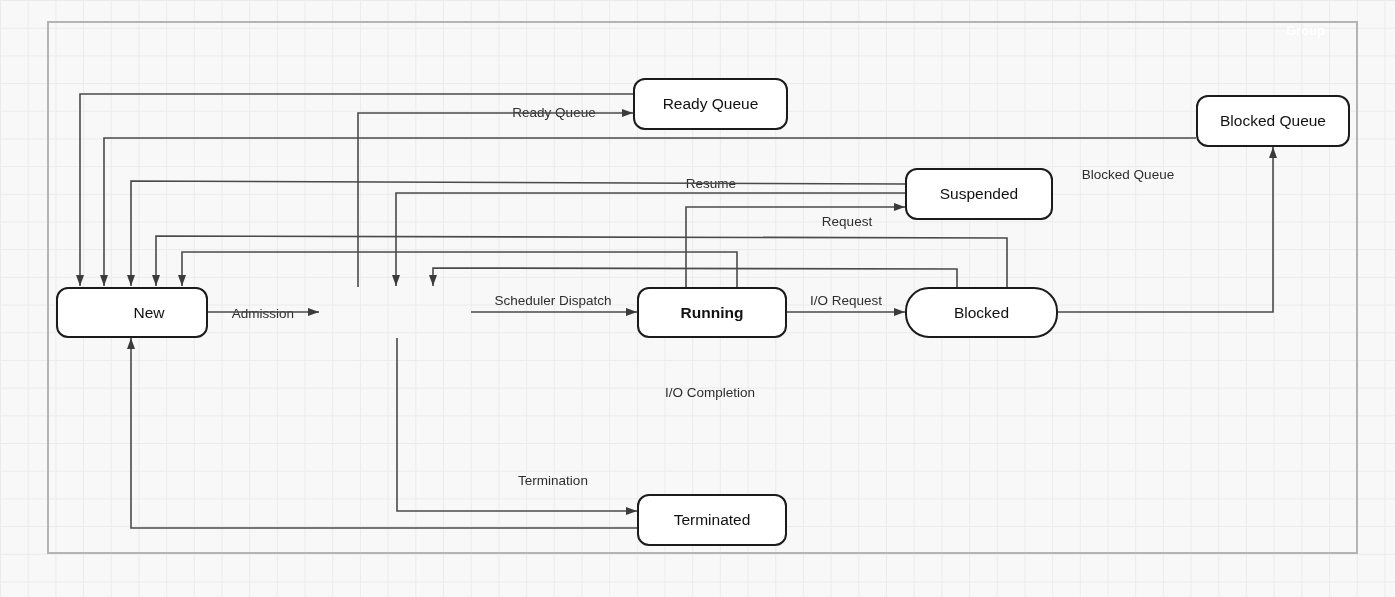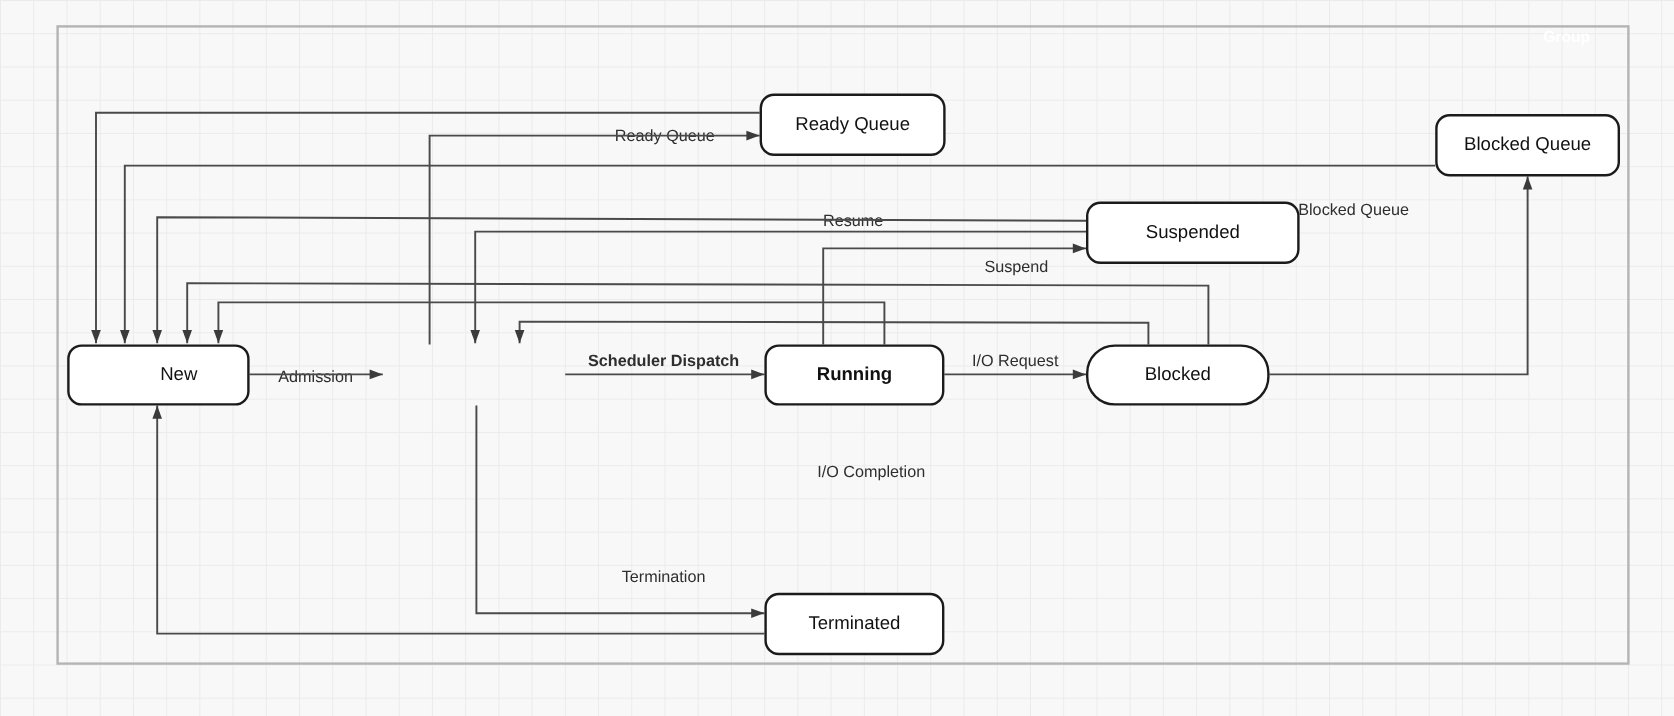--- a/index.html
+++ b/index.html
@@ -66,26 +66,26 @@
 
 <div class="canvas">
 
   <div class="group-frame" id="group-frame" style="left: 47px; top: 21px; width: 1311px; height: 533px; border-color: rgb(180, 180, 180);"></div>
 
   <div class="group-label" id="group-label" style="left: 1286px; top: 23px; color: rgb(255, 255, 255);">Group</div>
 
   <div class="label-layer" id="label-layer">
       <div class="edge-label" style="left: 554px; top: 113px; color: rgb(46, 46, 46);">Ready Queue</div>
       <div class="edge-label" style="left: 711px; top: 184px; color: rgb(46, 46, 46);">Resume</div>
-      <div class="edge-label" style="left: 847px; top: 222px; color: rgb(46, 46, 46);">Suspend</div>
+      <div class="edge-label" style="left: 847px; top: 222px; color: rgb(46, 46, 46);">Request</div>
       <div class="edge-label" style="left: 1128px; top: 175px; color: rgb(46, 46, 46);">Blocked Queue</div>
       <div class="edge-label" style="left: 263px; top: 314px; color: rgb(46, 46, 46);">Admission</div>
-      <div class="edge-label" style="left: 553px; top: 301px; color: rgb(46, 46, 46); font-weight: bold;">Scheduler Dispatch</div>
+      <div class="edge-label" style="left: 553px; top: 301px; color: rgb(46, 46, 46);">Scheduler Dispatch</div>
       <div class="edge-label" style="left: 846px; top: 301px; color: rgb(46, 46, 46);">I/O Request</div>
-      <div class="edge-label" style="left: 710px; top: 393px; color: rgb(46, 46, 46); margin-left: 16px;">I/O Completion</div>
+      <div class="edge-label" style="left: 710px; top: 393px; color: rgb(46, 46, 46);">I/O Completion</div>
       <div class="edge-label" style="left: 553px; top: 437px; color: rgb(46, 46, 46); margin-top: 44px;">Termination</div>
     </div>
 
   <svg class="edge-layer" id="edge-layer" width="1395" height="597">
     <defs>
       <marker id="arrow" markerUnits="userSpaceOnUse" markerWidth="14" markerHeight="12" refX="12" refY="5" orient="auto">
         <path d="M1,1 L12,5 L1,9 Z" fill="#3b3b3b"></path>
       </marker>
     </defs>
   <polyline class="edge" points="633,94 80,94 80,286" marker-end="url(#arrow)" stroke="#4a4a4a"></polyline>
@@ -108,21 +108,21 @@
   <div class="node-layer" id="node-layer">
       <div class="node" style="left: 56px; top: 287px; width: 152px; height: 51px; border-color: rgb(27, 27, 27); background: rgb(255, 255, 255); padding-left: 34px;">
         <span style="color: rgb(17, 17, 17);">New</span>
       </div>
       <div class="node" style="left: 637px; top: 287px; width: 150px; height: 51px; border-color: rgb(27, 27, 27); background: rgb(255, 255, 255); font-weight: bold;">
         <span style="color: rgb(17, 17, 17);">Running</span>
       </div>
       <div class="node" style="left: 905px; top: 287px; width: 153px; height: 51px; border-color: rgb(27, 27, 27); background: rgb(255, 255, 255); border-radius: 24px;">
         <span style="color: rgb(17, 17, 17);">Blocked</span>
       </div>
-      <div class="node" style="left: 905px; top: 168px; width: 178px; height: 52px; border-color: rgb(27, 27, 27); background: rgb(255, 255, 255);">
+      <div class="node" style="left: 905px; top: 168px; width: 148px; height: 52px; border-color: rgb(27, 27, 27); background: rgb(255, 255, 255);">
         <span style="color: rgb(17, 17, 17);">Suspended</span>
       </div>
       <div class="node" style="left: 633px; top: 78px; width: 155px; height: 52px; border-color: rgb(27, 27, 27); background: rgb(255, 255, 255);">
         <span style="color: rgb(17, 17, 17);">Ready Queue</span>
       </div>
       <div class="node" style="left: 1196px; top: 95px; width: 154px; height: 52px; border-color: rgb(27, 27, 27); background: rgb(255, 255, 255);">
         <span style="color: rgb(17, 17, 17);">Blocked Queue</span>
       </div>
       <div class="node" style="left: 637px; top: 494px; width: 150px; height: 52px; border-color: rgb(27, 27, 27); background: rgb(255, 255, 255);">
         <span style="color: rgb(17, 17, 17);">Terminated</span>

